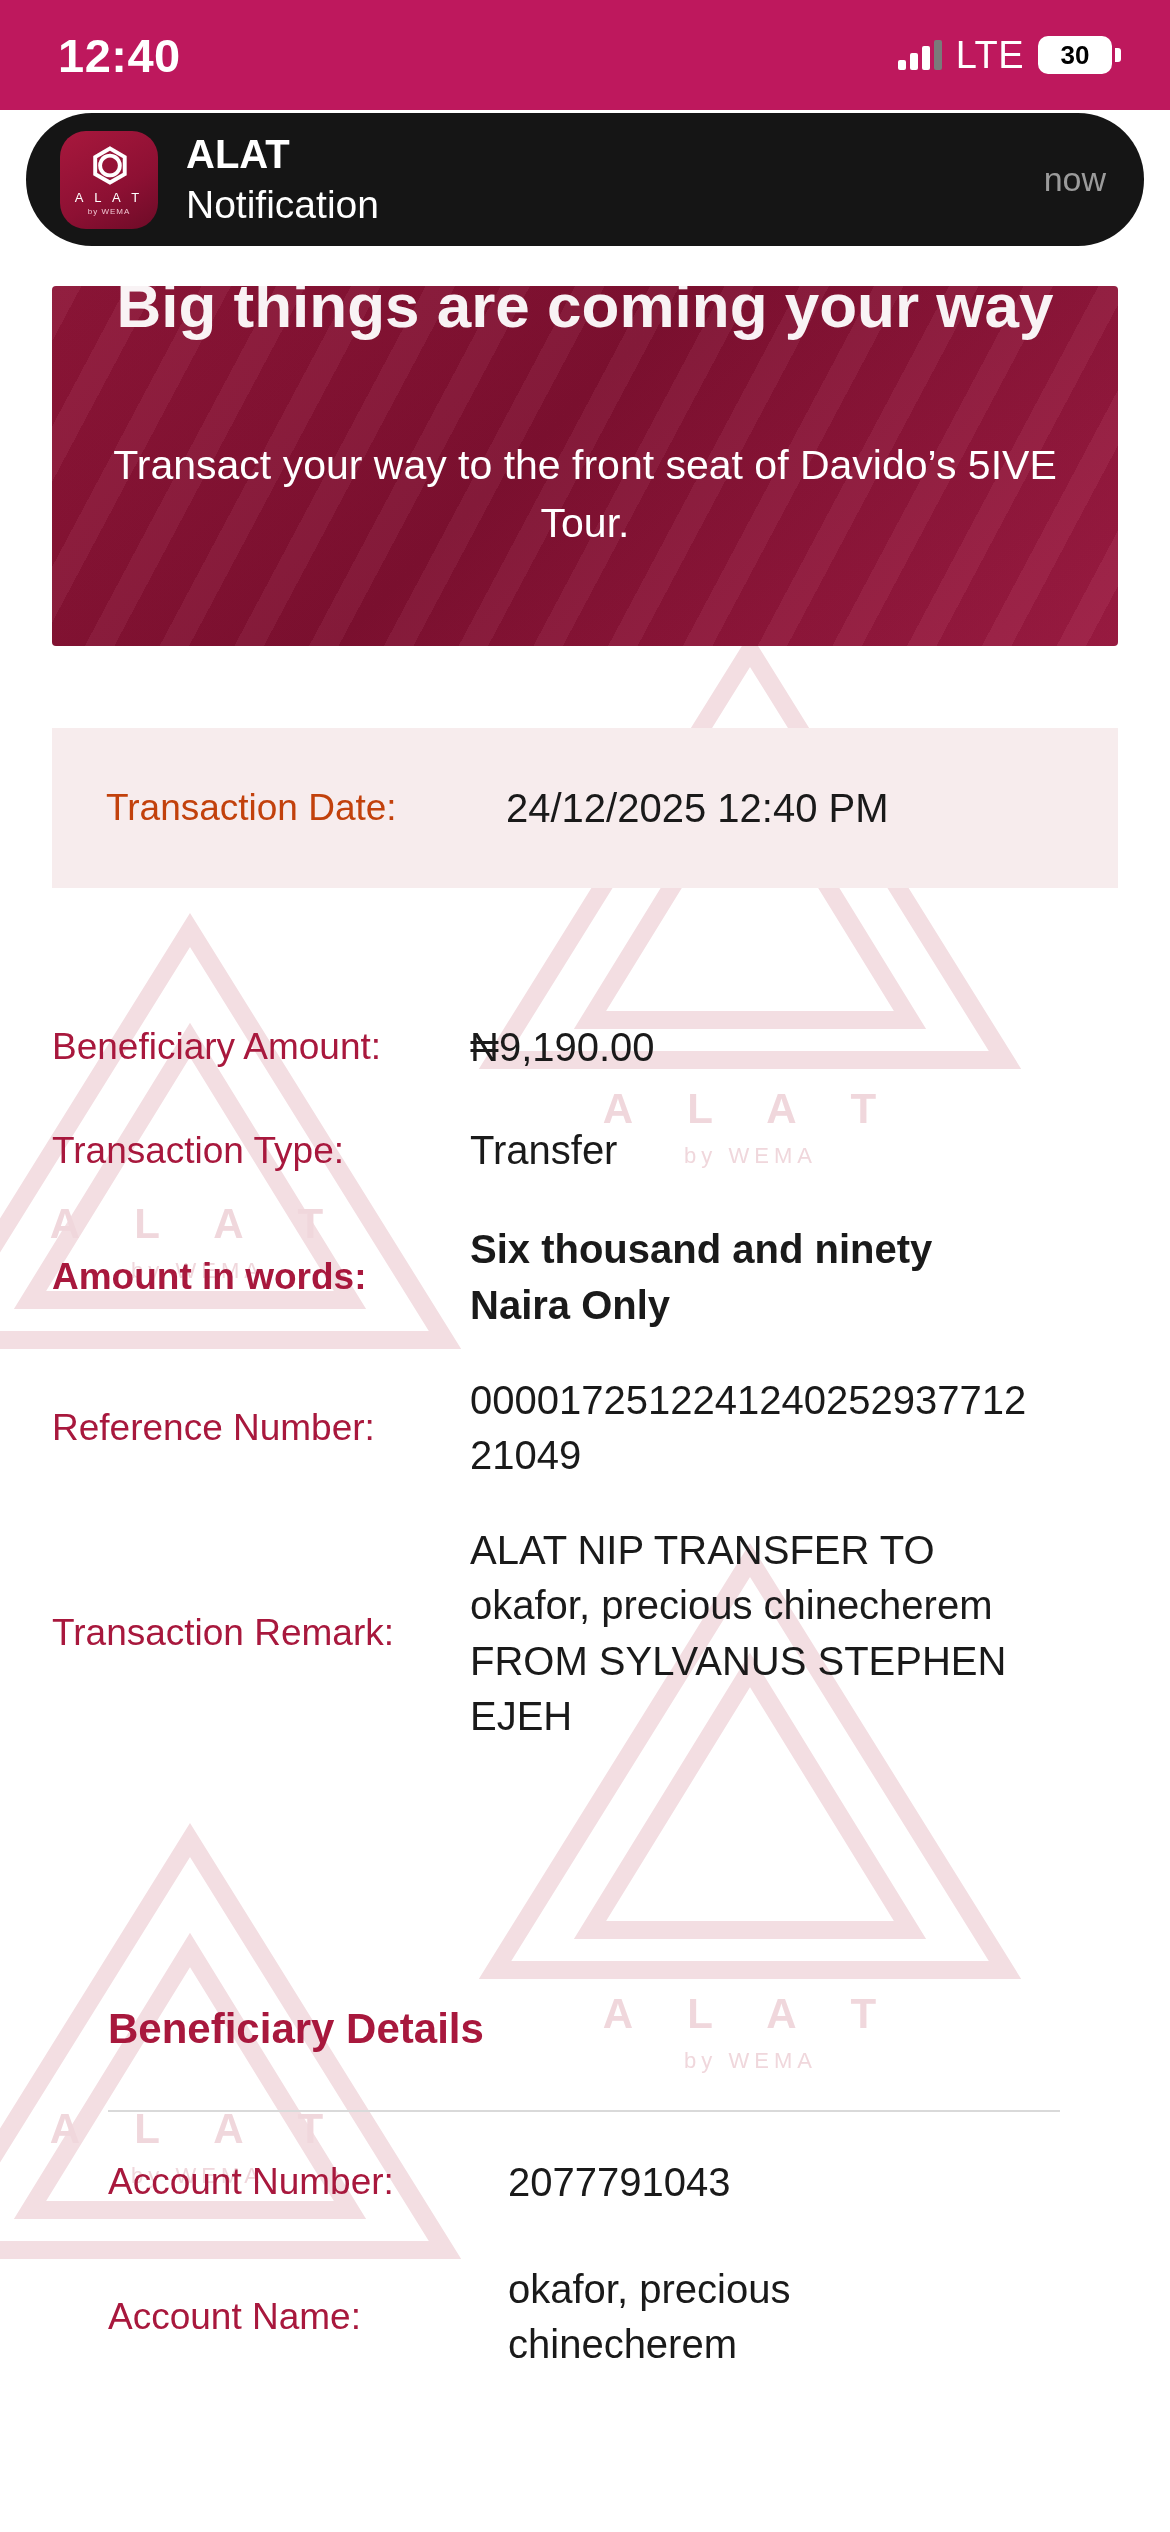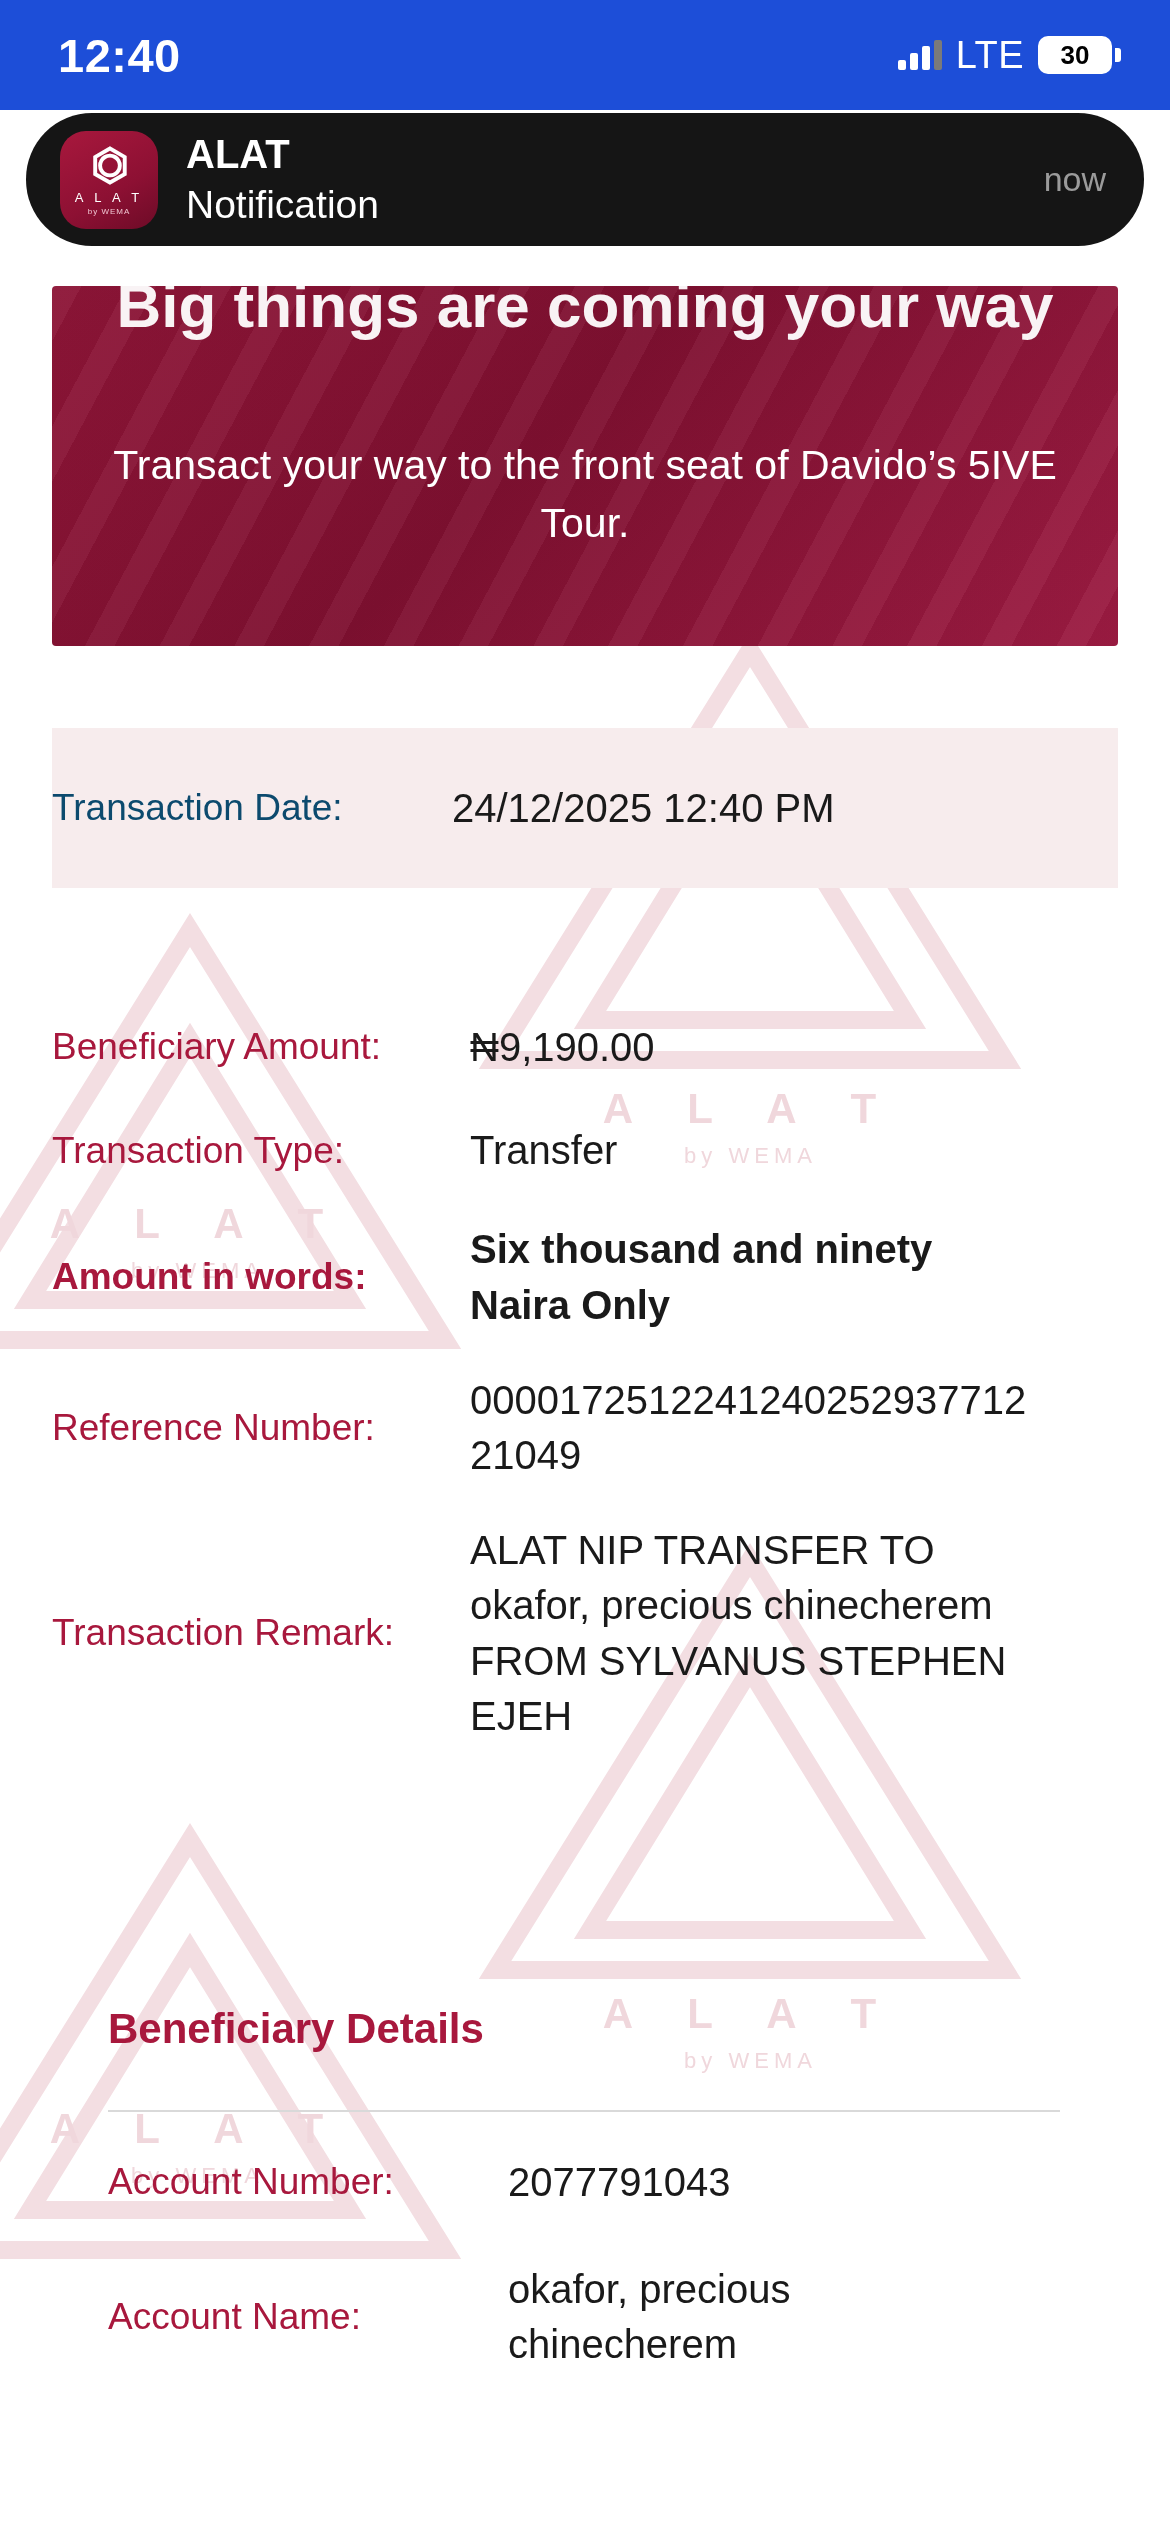--- a/index.html
+++ b/index.html
@@ -7,21 +7,21 @@
     width:1170px; height:2532px;
     background:#ffffff;
     font-family:"Liberation Sans", sans-serif;
     overflow:hidden;
     position:relative;
   }
 
   
   .statusbar {
     position:absolute; top:0; left:0; width:1170px; height:110px;
-    background:#1d4ed8; color:#ffffff;
+    background:#be185d; color:#ffffff;
     display:flex; align-items:center; justify-content:space-between;
     padding:0 58px;
   }
   .status-time { font-size:47px; font-weight:600; letter-spacing:0.5px; }
   .status-right { display:flex; align-items:center; gap:14px; }
   .signal { display:flex; align-items:flex-end; gap:4px; height:30px; }
   .signal i { display:block; width:8px; background:#ffffff; border-radius:2px; }
   .signal i:nth-child(1){height:10px;}
   .signal i:nth-child(2){height:17px;}
   .signal i:nth-child(3){height:24px;}
@@ -87,21 +87,21 @@
     position:absolute; top:150px; left:60px; right:60px;
     text-align:center; color:#ffffff; font-size:41px; line-height:1.42;
   }
 
   
   .date-row {
     position:absolute; top:728px; left:52px; width:1066px; height:160px;
     background:#f7eced;
     display:flex; align-items:center;
   }
-  .date-label { color:#0c4a6e; font-size:37px; width:400px; }
+  .date-label { color:#c2410c; font-size:37px; margin-left:54px; width:400px; }
   .date-value { color:#1a1a1a; font-size:40px; }
 
   
   .details { position:absolute; top:1020px; left:0; width:1170px; }
   .row { display:flex; align-items:center; padding:0 52px; margin-bottom:44px; }
   .row .k { color:#a8183d; font-size:37px; width:418px; flex:0 0 418px; line-height:1.25; }
   .row .v { color:#1a1a1a; font-size:40px; line-height:1.38; flex:1 1 auto; }
   .row.tall { align-items:center; }
 
   

